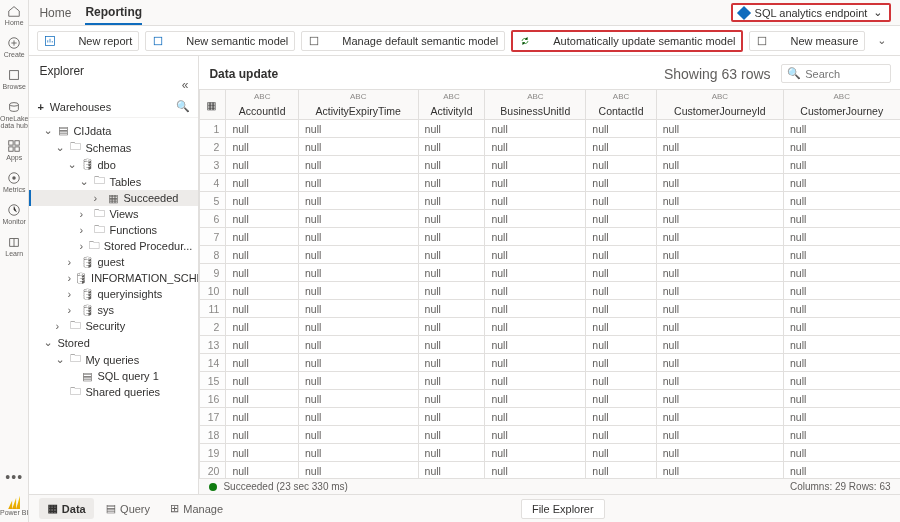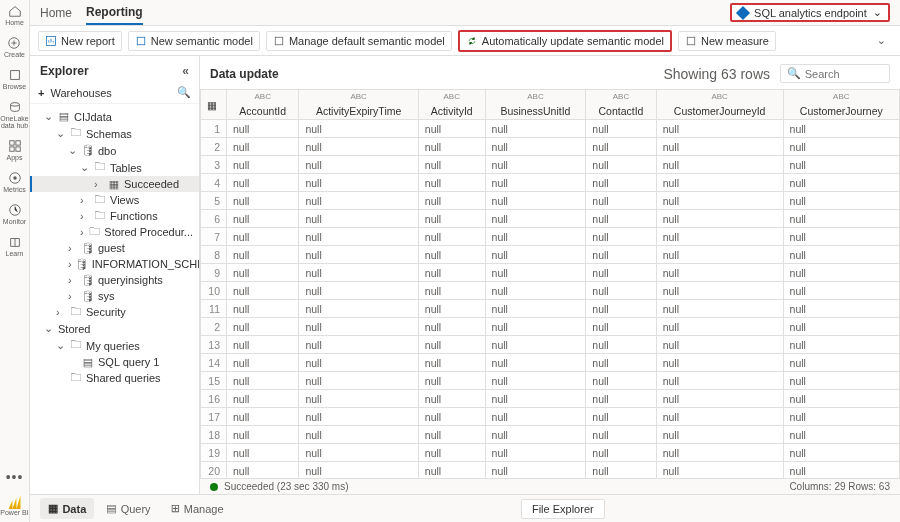--- a/index.html
+++ b/index.html
@@ -87,21 +87,21 @@
     align-items: center;
     height: 30px;
     padding: 0 8px;
     gap: 6px;
     border-bottom: 1px solid #e1dfdd;
     background: #fff;
   }
   .toolbar .tbtn {
     display: flex;
     align-items: center;
-    gap: 4px;
+    gap: 22px;
     padding: 3px 6px;
     border: 1px solid #e1dfdd;
     border-radius: 2px;
     font-size: 11px;
     color: #323130;
     background: #fff;
     cursor: pointer;
     white-space: nowrap;
   }
   .toolbar .tbtn.highlight {
@@ -122,24 +122,25 @@
   }
   .explorer {
     width: 170px;
     border-right: 1px solid #e1dfdd;
     display: flex;
     flex-direction: column;
     background: #fff;
   }
   .explorer-header {
     display: flex;
-    align-items: flex-end;
+    align-items: flex-start;
     padding: 8px 10px 4px 10px;
-    font-weight: 700;
+    font-weight: 400;
     font-size: 12px;
+    flex-direction: column;
   }
   .explorer-header .coll { margin-left: auto; color:#605e5c; cursor:pointer;}
   .warehouses-row {
     display: flex;
     align-items: center;
     padding: 4px 8px;
     font-size: 11px;
     color: #323130;
     gap: 6px;
     border-bottom: 1px solid #f3f2f1;

